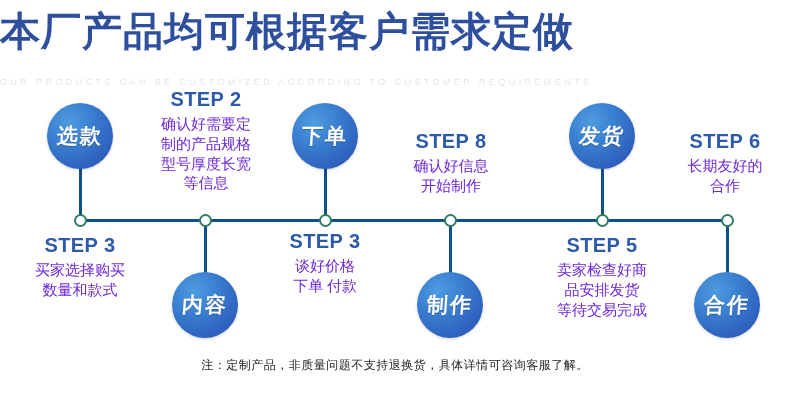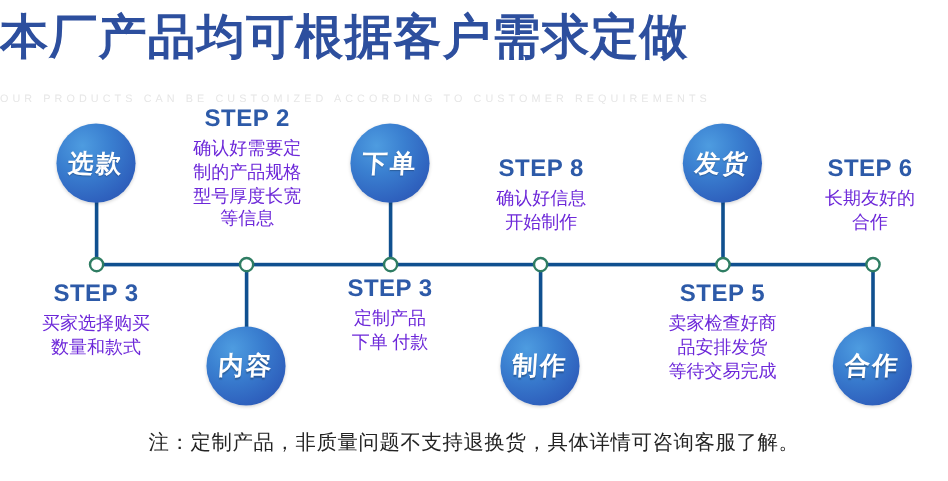--- a/index.html
+++ b/index.html
@@ -116,21 +116,21 @@
     white-space: pre-line;
   }
 
   
   .note {
     position: absolute;
     left: 0;
     top: 357px;
     width: 790px;
     text-align: center;
-    font-size: 17px;
+    font-size: 12px;
     color: #232323;
     letter-spacing: 0.5px;
     font-family: "DejaVu Sans", "Liberation Sans", sans-serif;
     white-space: nowrap;
   }
 </style>
 </head>
 <body>
 
 <div id="canvas">
@@ -166,21 +166,21 @@
     <span class="bubble-label">内容</span>
   </div>
 
   <div class="stem" style="left:324px; top:168px; height:55px;"></div>
   <div class="bubble" style="left:292px; top:103px; width:66px; height:66px;">
     <span class="bubble-label">下单</span>
   </div>
   <div class="node" style="left:319px; top:214px;"></div>
   <div class="step" style="left:253px; top:230px; width:144px;">
     <div class="step-title">STEP 3</div>
-    <div class="step-body">定制产品
+    <div class="step-body">谈好价格
 下单 付款</div>
   </div>
 
   <div class="step" style="left:378px; top:130px; width:146px;">
     <div class="step-title">STEP 8</div>
     <div class="step-body">确认好信息
 开始制作</div>
   </div>
   <div class="node" style="left:444px; top:214px;"></div>
   <div class="stem" style="left:449px; top:220px; height:58px;"></div>

